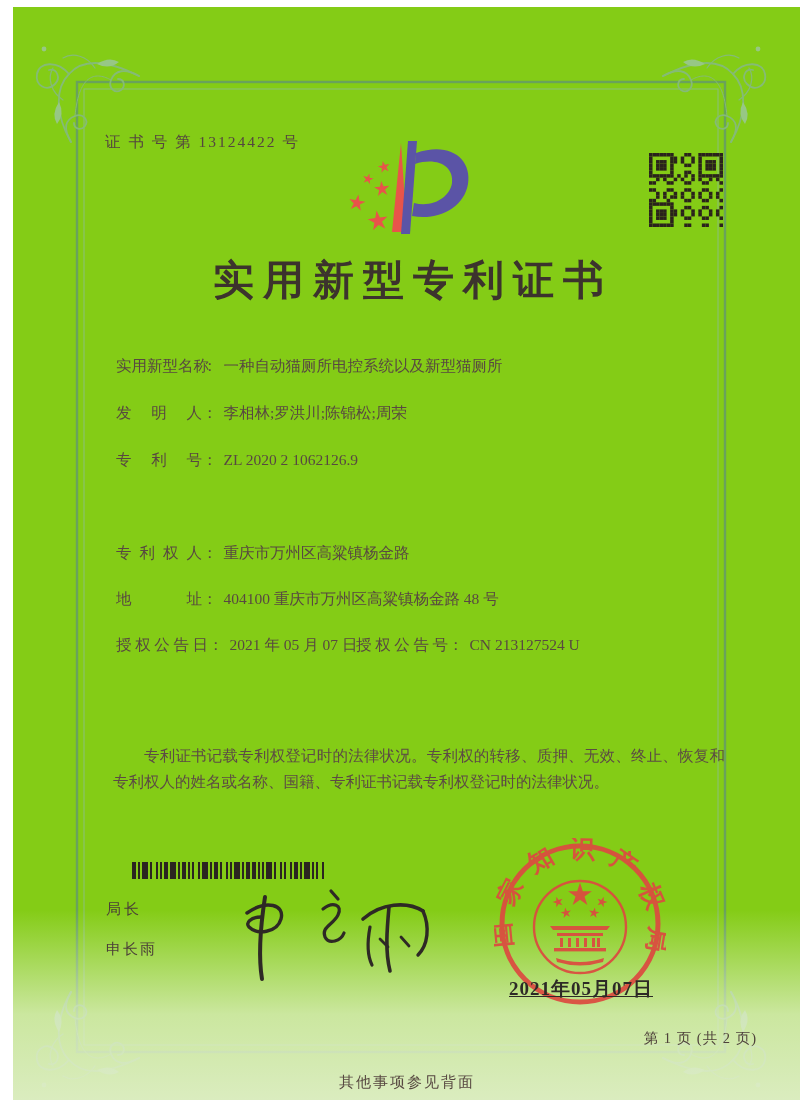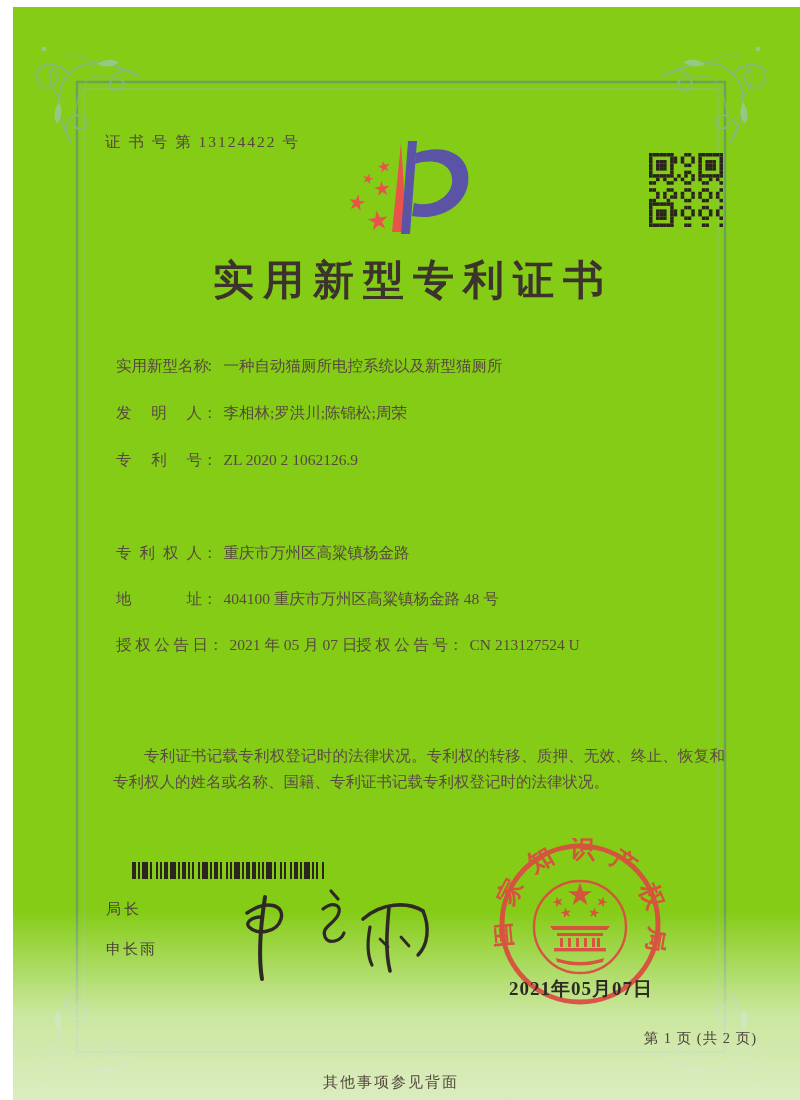--- a/index.html
+++ b/index.html
@@ -41,24 +41,24 @@
   .val{margin-left:6px;}
   .col2{position:absolute;left:240px;top:0;}
   .body-p{
     left:100px;width:612px;margin:0;font-size:15.5px;line-height:26px;
     color:#5c4b44;text-indent:2em;text-align:justify;
   }
   .sig-title{left:93px;top:893px;font-size:15px;color:#4b3e38;letter-spacing:3px;}
   .sig-name{left:93px;top:933px;font-size:15px;color:#4b3e38;letter-spacing:2px;}
   .seal-date{
     left:478px;top:969px;width:180px;text-align:center;
-    font-size:19px;color:#2d2a26;letter-spacing:1px;z-index:6;font-weight:bold;
+    font-size:19px;color:#2d2a26;letter-spacing:1px;z-index:6;font-weight:bold;text-decoration:underline;
   }
   .page-no{left:0;top:1022px;width:744px;text-align:right;font-size:14.5px;color:#4f423b;letter-spacing:1px;}
-  .back-note{left:0;top:1066px;width:756px;text-align:center;font-size:15px;color:#574841;letter-spacing:2px;}
+  .back-note{left:0;top:1066px;width:756px;text-align:center;font-size:15px;color:#574841;letter-spacing:2px;padding-left:16px;}
   .z2{z-index:2;} .z5{z-index:5;}
 </style>
 </head>
 <body>
 
 <div class="page">
 
   <svg class="layer" width="787" height="1093" viewBox="13 7 787 1093" aria-hidden="true">
     <defs>
       <g id="orn" fill="none" stroke="#85bb76" stroke-width="1.8" stroke-linecap="round">

